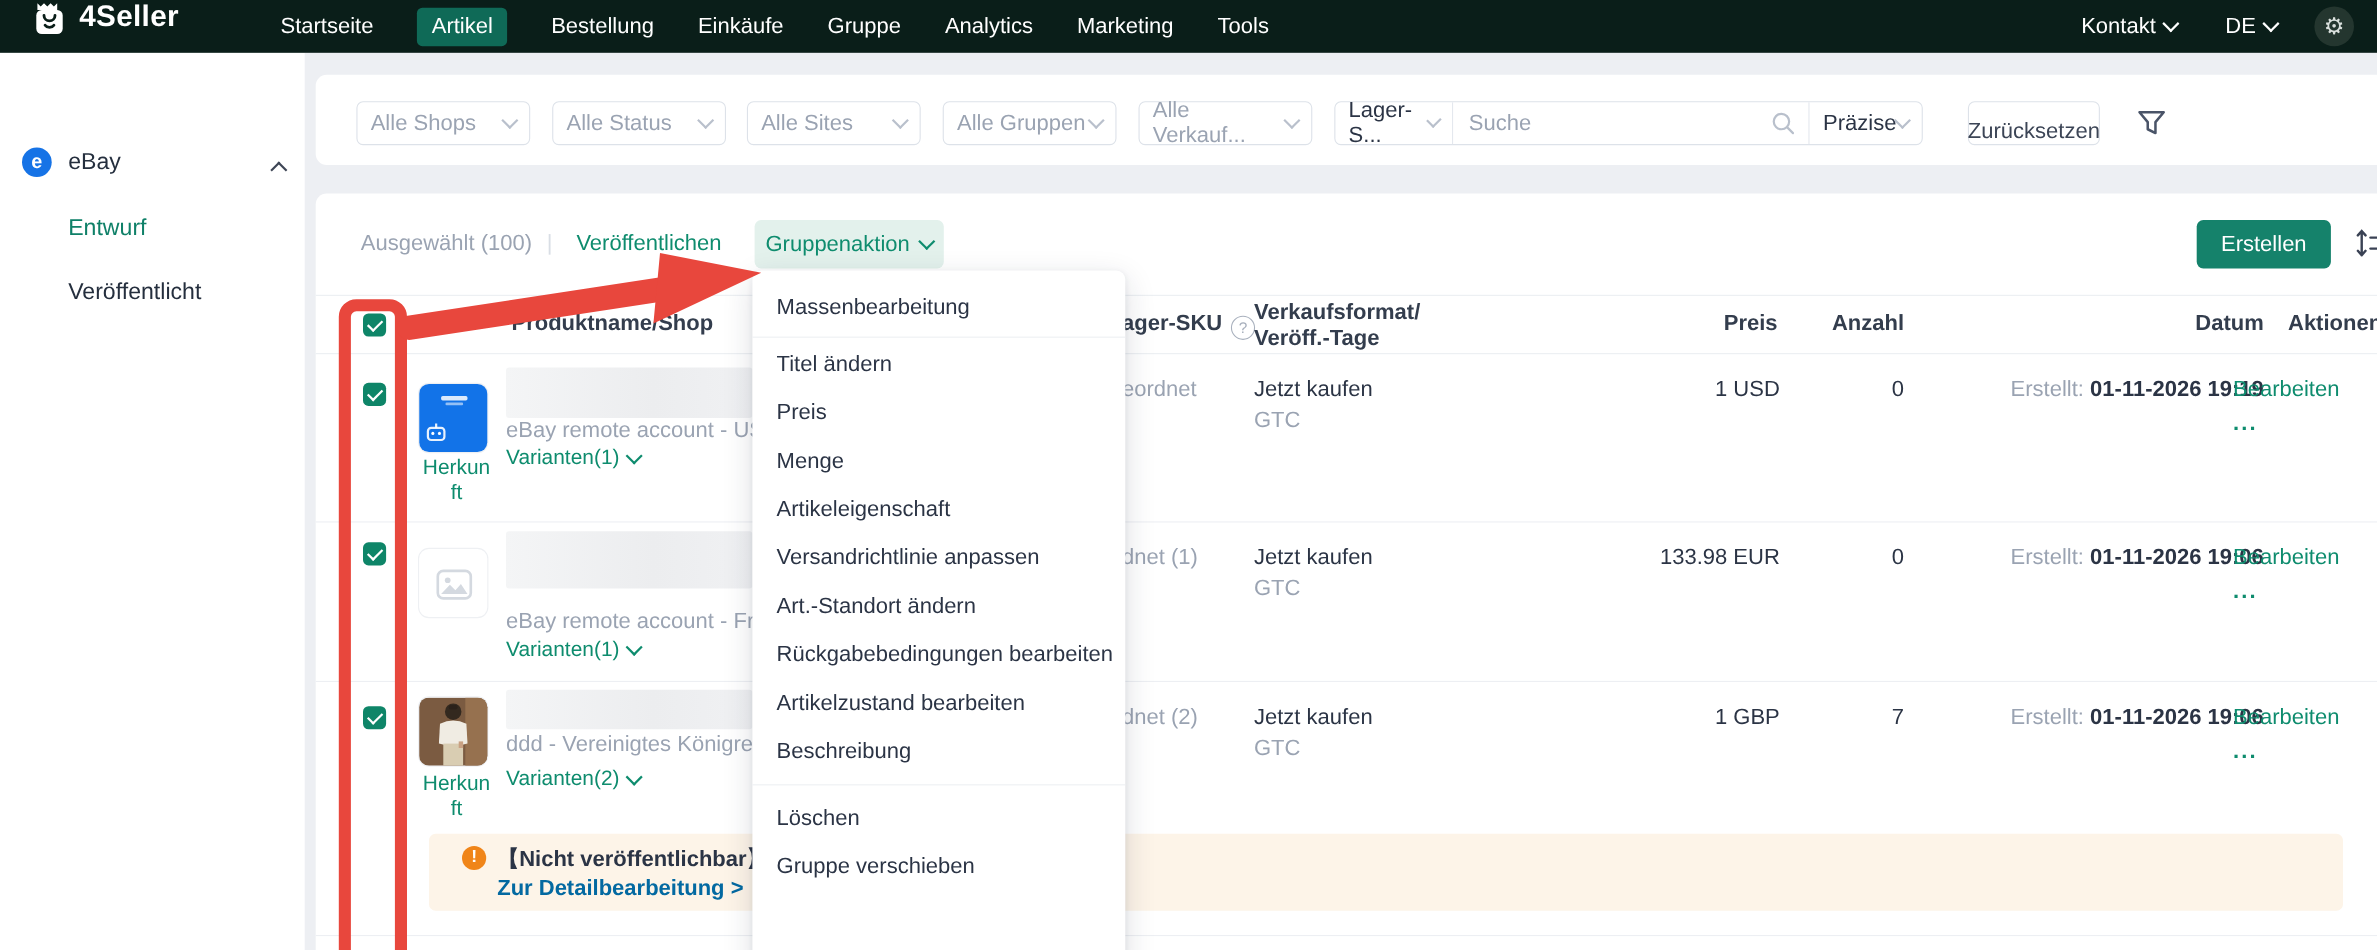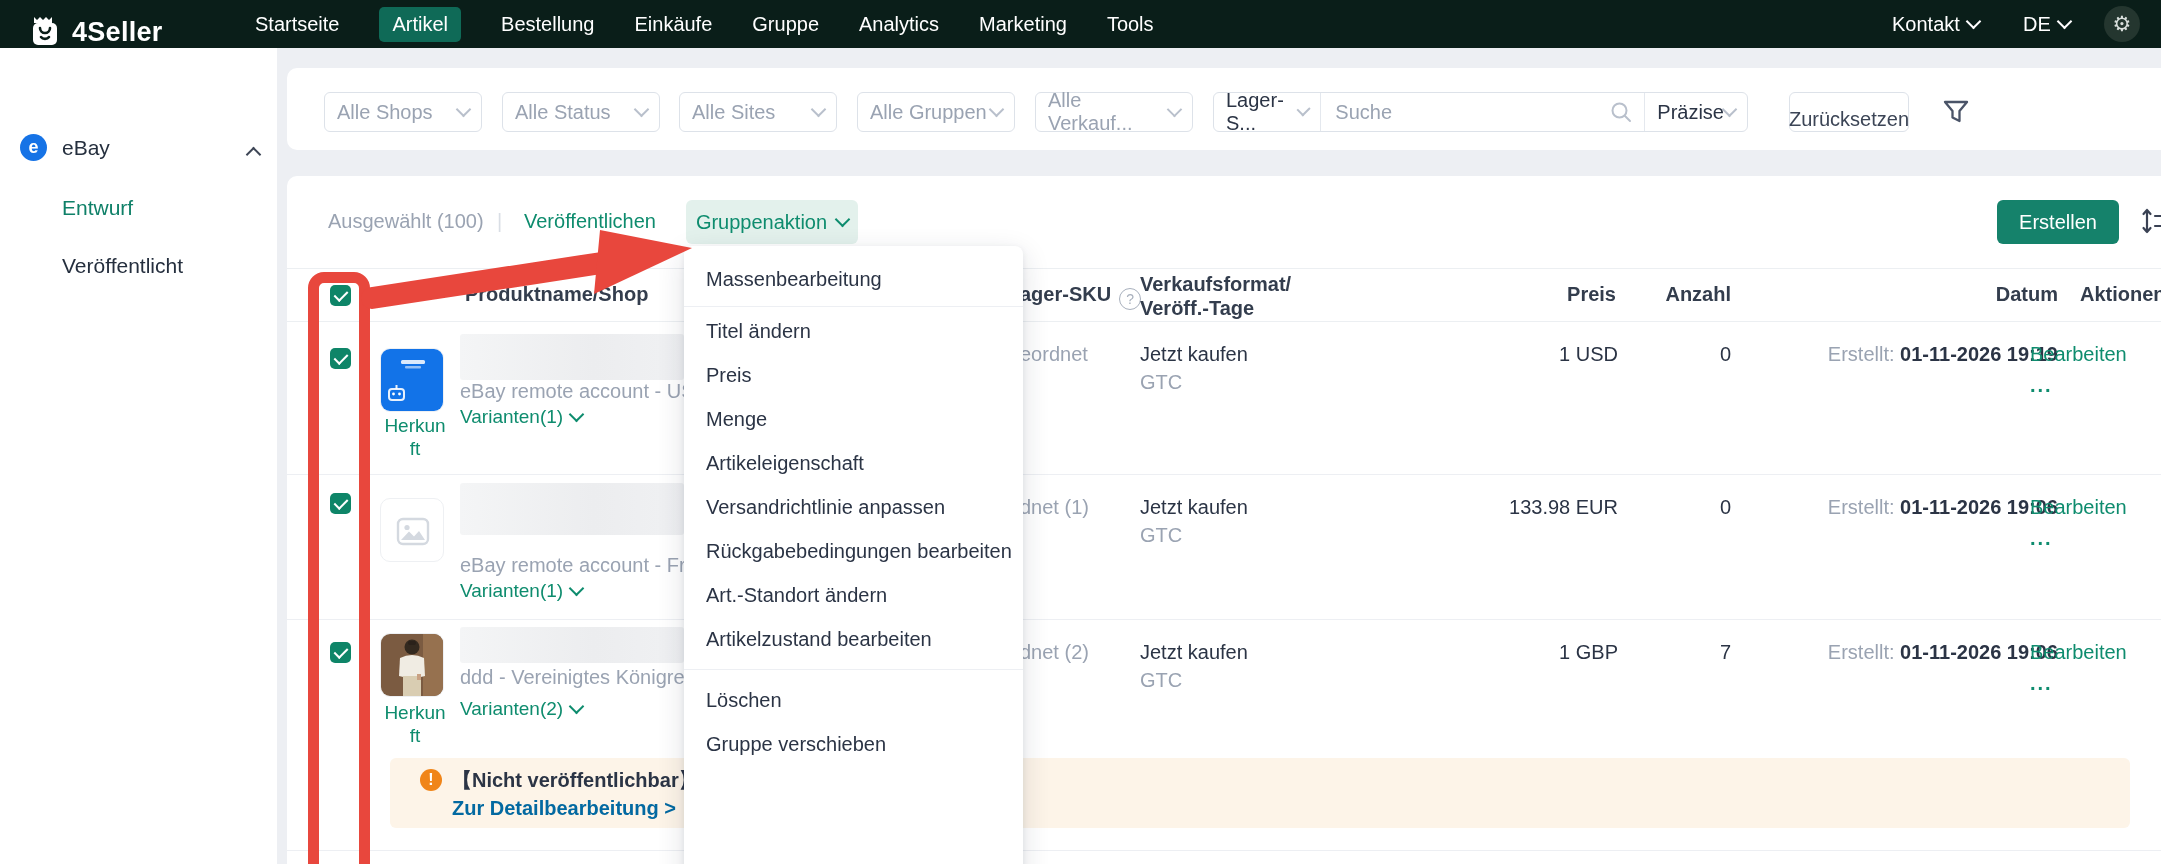--- a/index.html
+++ b/index.html
@@ -1,21 +1,21 @@
 <!DOCTYPE html>
 <html><head>
 <meta charset="utf-8">
 <style>
   html,body{margin:0;padding:0;background:#EDEFF3;}
   .stage{position:relative;width:2161px;height:864px;overflow:hidden;background:#EDEFF3;
          font-family:"Liberation Sans","DejaVu Sans",sans-serif;color:#2B3445;}
 
   
   .topnav{position:absolute;left:0;top:0;width:2161px;height:48px;background:#0A1E19;z-index:5;}
-  .brand{position:absolute;left:28px;top:0;height:48px;display:flex;align-items:flex-end;gap:10px;}
+  .brand{position:absolute;left:28px;top:0;height:48px;display:flex;align-items:flex-start;gap:10px;}
   .brand-text{color:#fff;font-size:27px;font-weight:700;letter-spacing:.3px;}
   .nav-items{position:absolute;left:255px;top:0;height:48px;display:flex;align-items:center;gap:40px;}
   .nav-item{color:#fff;font-size:20px;white-space:nowrap;cursor:pointer;}
   .nav-item.active{background:#0F6A57;padding:6px 13px;border-radius:5px;}
   .nav-util{position:absolute;top:0;height:48px;display:flex;align-items:center;gap:8px;color:#fff;font-size:20px;}
   .chev{display:inline-block;width:9px;height:9px;border-right:2px solid #fff;border-bottom:2px solid #fff;}
   .chev.down{transform:rotate(45deg);margin-top:-5px;}
   .chev.up{transform:rotate(-135deg);margin-top:5px;}
   .chev.grey{border-color:#B9C0CC;}
   .chev.dark{border-color:#3E4656;}
@@ -323,23 +323,24 @@
   </section>
 
   <div class="menu">
     <div class="menu-header">Massenbearbeitung</div>
     <hr>
     <div class="menu-item">Titel ändern</div>
     <div class="menu-item">Preis</div>
     <div class="menu-item">Menge</div>
     <div class="menu-item">Artikeleigenschaft</div>
     <div class="menu-item">Versandrichtlinie anpassen</div>
+    <div class="menu-item">Art.-Standort ändern</div>
     <div class="menu-item">Rückgabebedingungen bearbeiten</div>
-    <div class="menu-item">Art.-Standort ändern</div>
     <div class="menu-item">Artikelzustand bearbeiten</div>
+    <div class="menu-item">Beschreibung</div>
     <hr style="margin:8px 0;">
     <div class="menu-item">Löschen</div>
     <div class="menu-item">Gruppe verschieben</div>
   </div>
 
   <div class="red-rect"></div>
   <svg class="red-arrow" width="360" height="100" viewBox="0 0 360 100">
     <line x1="22" y1="78" x2="258" y2="42" stroke="#E8473D" stroke-width="22" stroke-linecap="round"></line>
     <polygon points="250,10 244,74 342,28" fill="#E8473D"></polygon>
   </svg>

